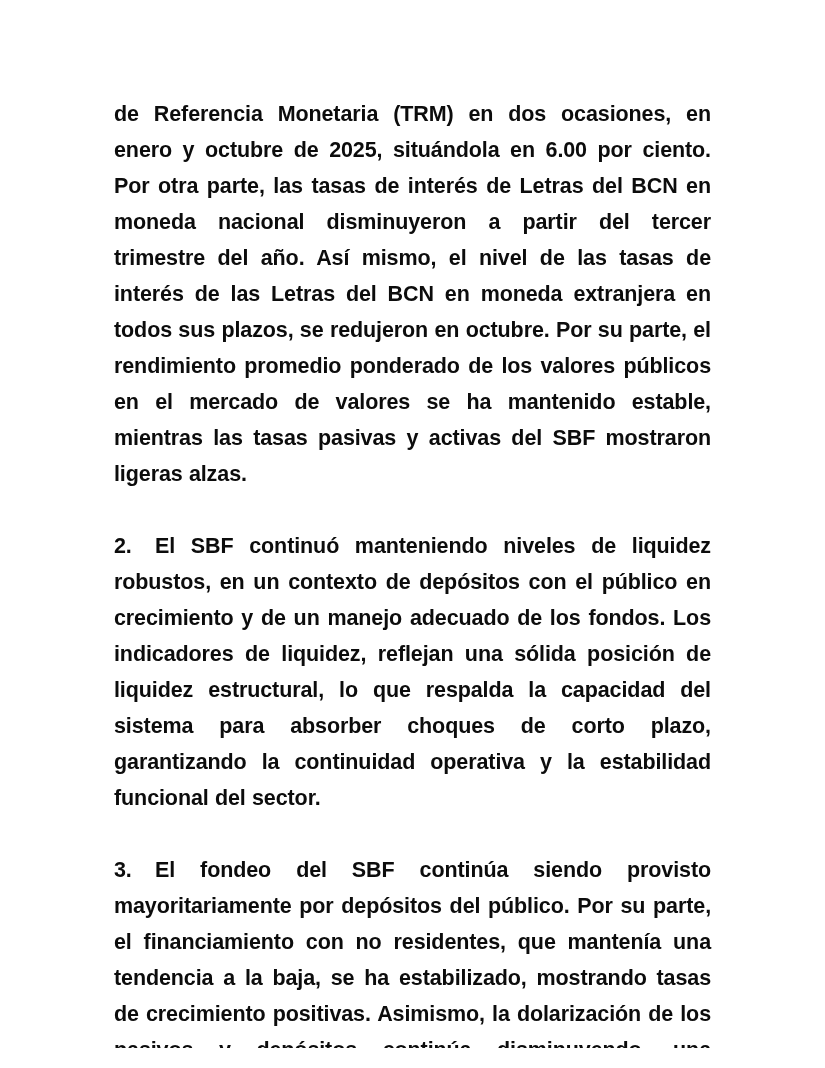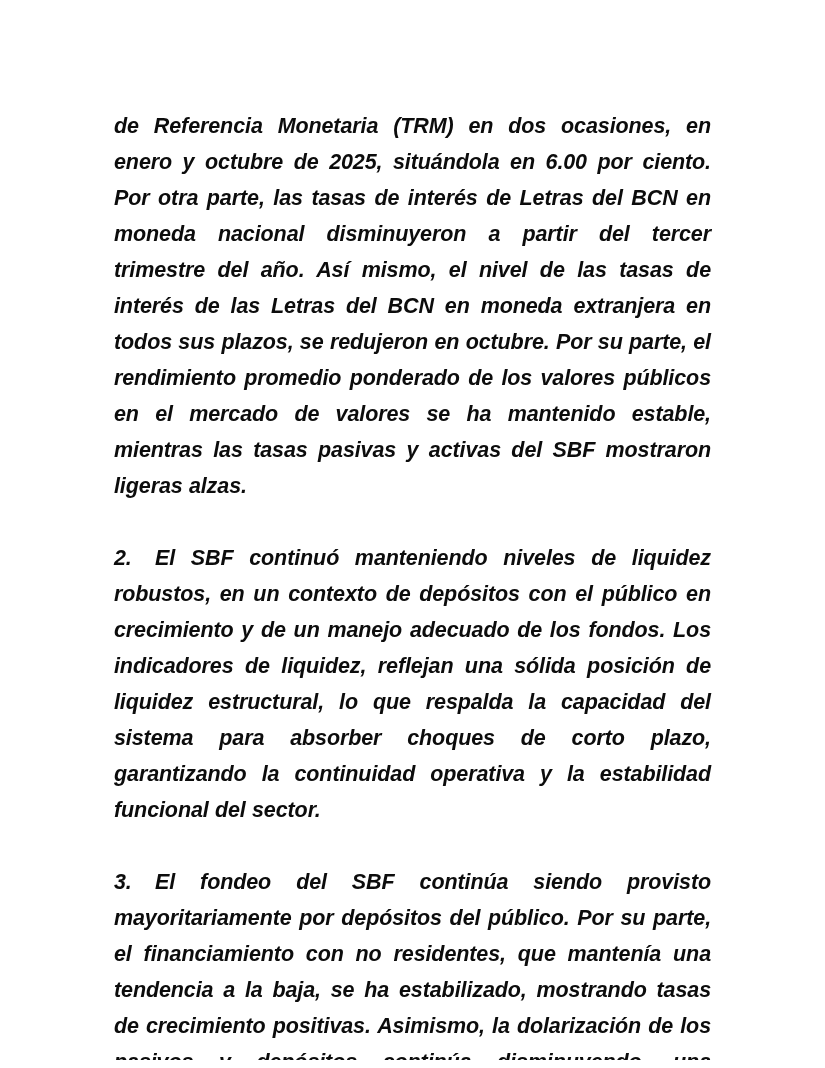--- a/index.html
+++ b/index.html
@@ -6,24 +6,23 @@
   html, body {
     margin: 0;
     padding: 0;
     background: #ffffff;
   }
   .page {
     position: relative;
     width: 825px;
     height: 1048px;
     background: #ffffff;
-    margin: 12px auto;
+    margin: 0 auto;
     overflow: hidden;
     box-sizing: border-box;
-    font-style: italic;
   }
   .text-column {
     position: absolute;
     left: 114px;
     top: 96px;
     width: 597px;
   }
   .para {
     font-family: "Liberation Sans", "DejaVu Sans", sans-serif;
     font-weight: 700;

